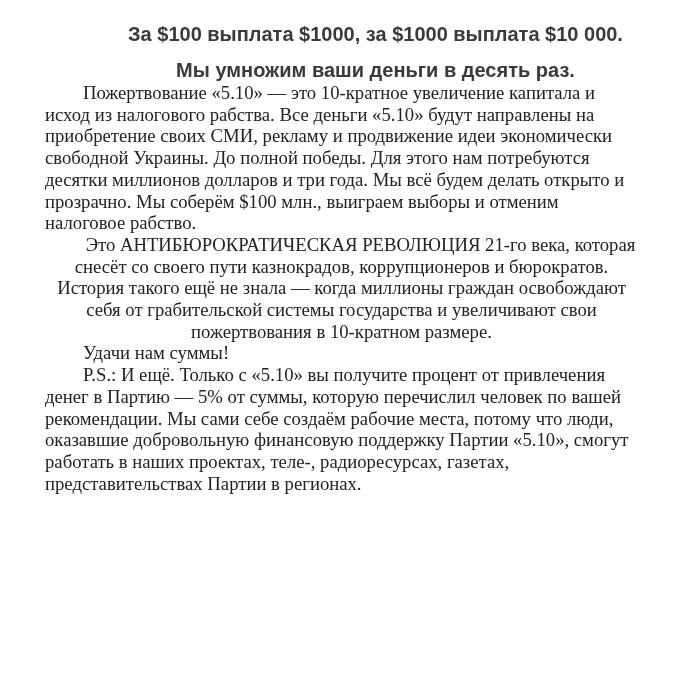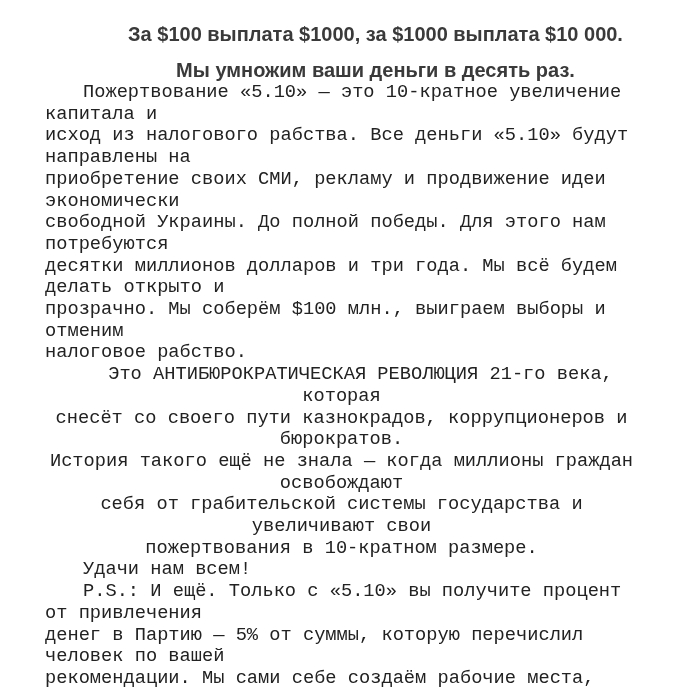--- a/index.html
+++ b/index.html
@@ -27,21 +27,21 @@
     font-size: 20px;
     line-height: 23px;
     color: #3a3a3a;
   }
   .headings p { margin: 0; }
   .headings .h2 { margin-top: 13px; }
 
   
   .body-text p {
     margin: 0;
-    font-family: Liberation Mono, monospace;
+    font-family: Liberation Serif, serif;
     font-size: 18.7px;
     line-height: 21.7px;
     color: #222222;
     white-space: pre-line;   
     text-indent: 38px;       
   }
   .p-donation   { margin-top: 58px; }
   .p-revolution { margin-top: 16px; text-align: center; }
   .p-luck       { margin-top: 17px; }
   .p-ps         { margin-top: 54px; }
@@ -62,21 +62,21 @@
 приобретение своих СМИ, рекламу и продвижение идеи экономически
 свободной Украины. До полной победы. Для этого нам потребуются
 десятки миллионов долларов и три года. Мы всё будем делать открыто и
 прозрачно. Мы соберём $100 млн., выиграем выборы и отменим
 налоговое рабство.</p>
     <p class="p-revolution">Это АНТИБЮРОКРАТИЧЕСКАЯ РЕВОЛЮЦИЯ 21-го века, которая
 снесёт со своего пути казнокрадов, коррупционеров и бюрократов.
 История такого ещё не знала — когда миллионы граждан освобождают
 себя от грабительской системы государства и увеличивают свои
 пожертвования в 10-кратном размере.</p>
-    <p class="p-luck">Удачи нам всем!</p>
+    <p class="p-luck">Удачи нам суммы!</p>
     <p class="p-ps">P.S.: И ещё. Только с «5.10» вы получите процент от привлечения
 денег в Партию — 5% от суммы, которую перечислил человек по вашей
 рекомендации. Мы сами себе создаём рабочие места, потому что люди,
 оказавшие добровольную финансовую поддержку Партии «5.10», смогут
 работать в наших проектах, теле-, радиоресурсах, газетах,
 представительствах Партии в регионах.</p>
   </div>
 
 </div>
 

